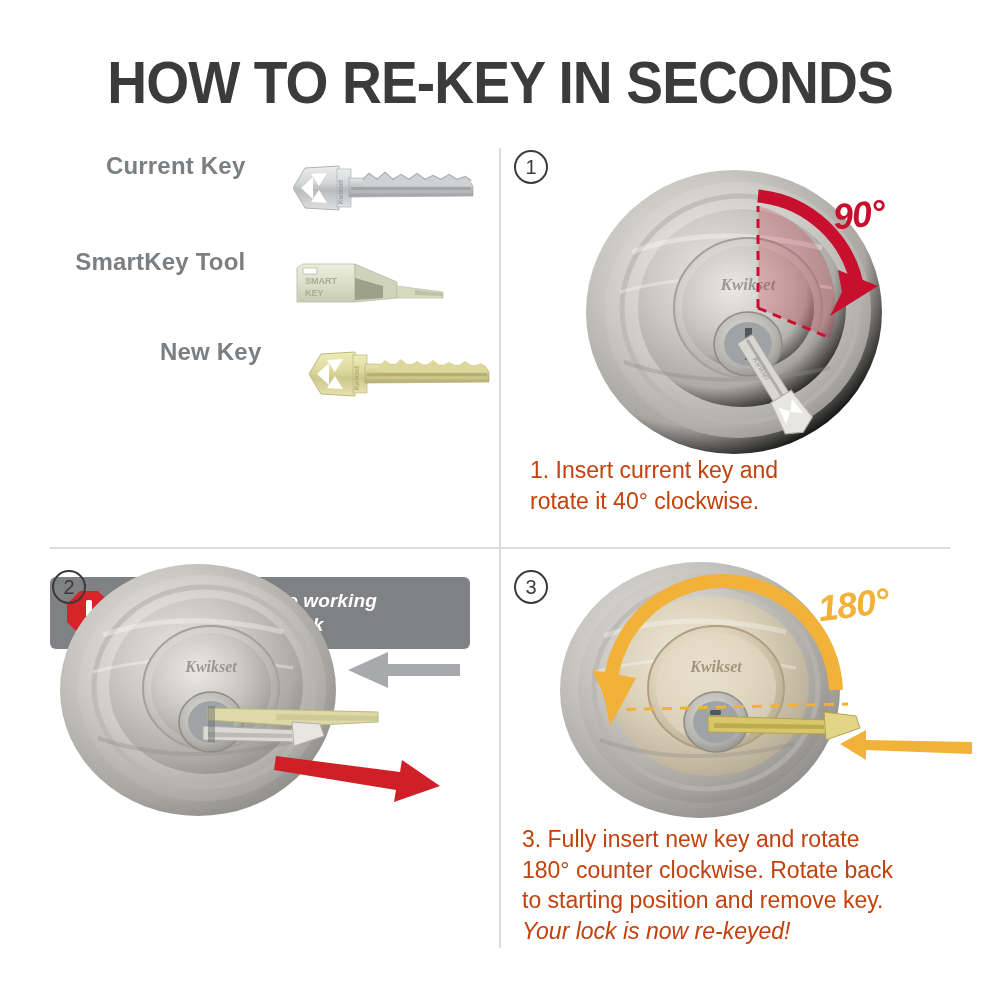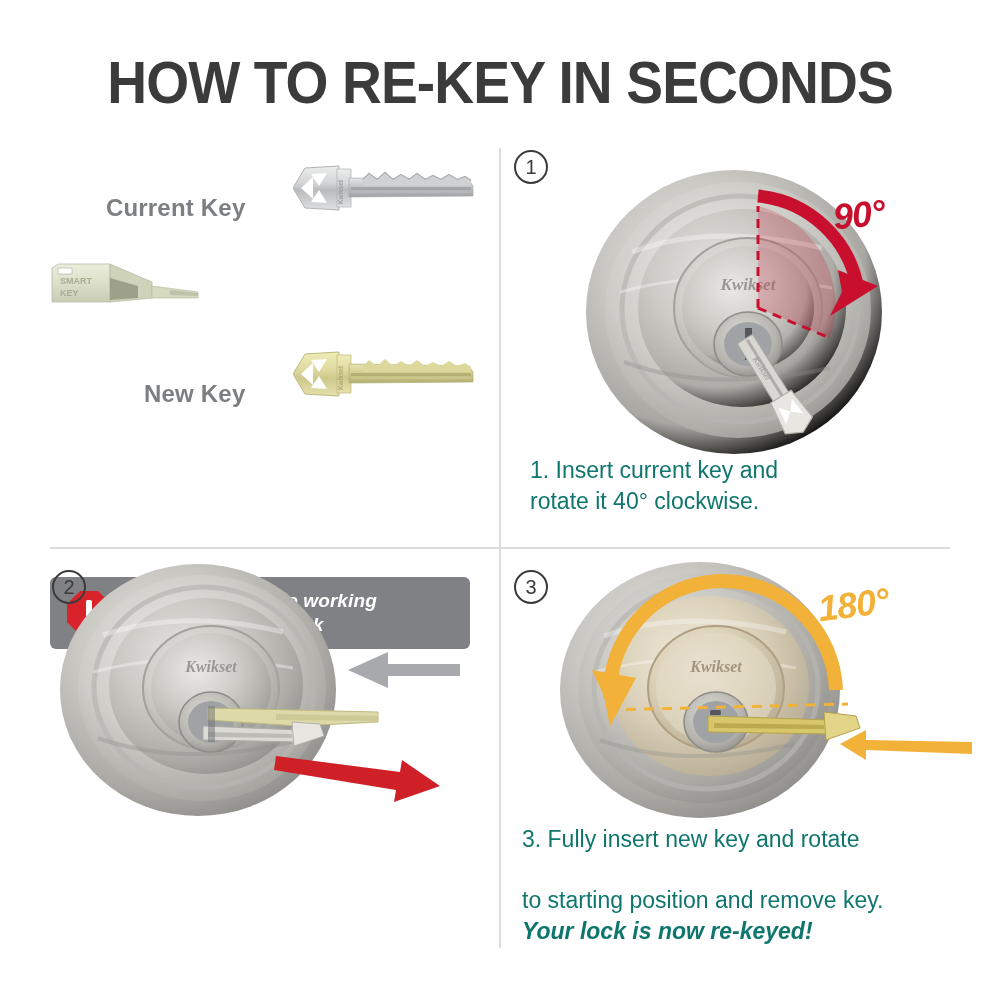--- a/index.html
+++ b/index.html
@@ -21,27 +21,27 @@
 
   
   .quad{position:absolute;}
   #q-legend{left:0;top:140px;width:499px;height:400px;}
   #q1{left:500px;top:140px;width:500px;height:400px;}
   #q2{left:0;top:552px;width:499px;height:440px;}
   #q3{left:500px;top:552px;width:500px;height:440px;}
 
   
   .legend-row{position:absolute;left:0;width:470px;height:70px;display:flex;
-              align-items:flex-end;}
+              align-items:flex-start;}
   .legend-label{width:255px;text-align:right;padding-right:0;
                 font-size:24px;color:#7c7f82;font-weight:600;letter-spacing:.2px;}
   .legend-art{position:relative;width:200px;height:70px;margin-left:32px;}
   #lr1{top:12px;}
   #lr2{top:108px;}
-  #lr3{top:198px;}
+  #lr3{top:198px;padding-left:16px;}
 
   
   .key{position:absolute;left:16px;top:12px;width:186px;height:48px;}
   .key svg{display:block;}
 
   
   #warn{
     position:absolute;left:50px;top:437px;width:420px;height:72px;
     background:#808184;border-radius:6px;display:flex;align-items:center;
   }
@@ -51,22 +51,22 @@
 
   
   .step-num{
     position:absolute;width:34px;height:34px;border:2.5px solid #3b3b3b;
     border-radius:50%;box-sizing:border-box;display:flex;align-items:center;
     justify-content:center;font-size:20px;font-weight:500;color:#3b3b3b;
     line-height:1;
   }
 
   
-  .caption{position:absolute;font-size:23px;line-height:1.33;color:#0f766e;}
-  .caption .emph{font-weight:bold;font-style:italic;display:block;}
+  .caption{position:absolute;font-size:23px;line-height:1.33;color:#c2410c;}
+  .caption .emph{font-weight:normal;font-style:italic;display:block;}
 
   
   .lockwrap{position:absolute;}
   .lockwrap svg{display:block;overflow:visible;}
 
   .angle-label{position:absolute;font-size:36px;font-weight:bold;font-style:italic;
                letter-spacing:-1px;}
 </style>
 </head>
 <body>
@@ -113,20 +113,21 @@
           <rect x="58" y="23" width="120" height="3" fill="#8e9093" opacity=".55"></rect>
           <rect x="58" y="27" width="120" height="2" fill="#b7b9bb" opacity=".8"></rect>
 
           <text x="50" y="28" font-family="Liberation Sans, sans-serif" font-size="7" fill="#8e9093" transform="rotate(-90 50 28)" text-anchor="middle">Kwikset</text>
         </svg>
       </div>
     </div>
   </div>
 
   <div class="legend-row" id="lr2">
+    <div class="legend-label">SmartKey Tool</div>
     <div class="legend-art">
       <div class="key">
         <svg width="186" height="48" viewBox="0 0 186 48">
           <defs>
             <linearGradient id="gTool" x1="0" y1="0" x2="0" y2="1">
               <stop offset="0" stop-color="#eceedd"></stop>
               <stop offset="0.5" stop-color="#dcdfc9"></stop>
               <stop offset="1" stop-color="#c9cdb5"></stop>
             </linearGradient>
           </defs>
@@ -379,17 +380,17 @@
       <path d="M44 112 L88 120 L62 168 L56 138 Z" fill="#f2b138"></path>
 
       <path d="M318 182 L318 172 L292 186 L318 202 L318 192 L424 196 L424 184 Z" fill="#f2b138"></path>
     </svg>
   </div>
 
   <div class="angle-label" style="left:318px;top:32px;color:#f2b138;transform:rotate(-7deg);">180°</div>
 
   <div class="caption" style="left:22px;top:272px;width:450px;">
     <span>3. Fully insert new key and rotate</span><br>
-    <br>
+    <span>180° counter clockwise. Rotate back</span><br>
     <span>to starting position and remove key.</span>
     <span class="emph">Your lock is now re-keyed!</span>
   </div>
 </div>
 
 </body></html>

